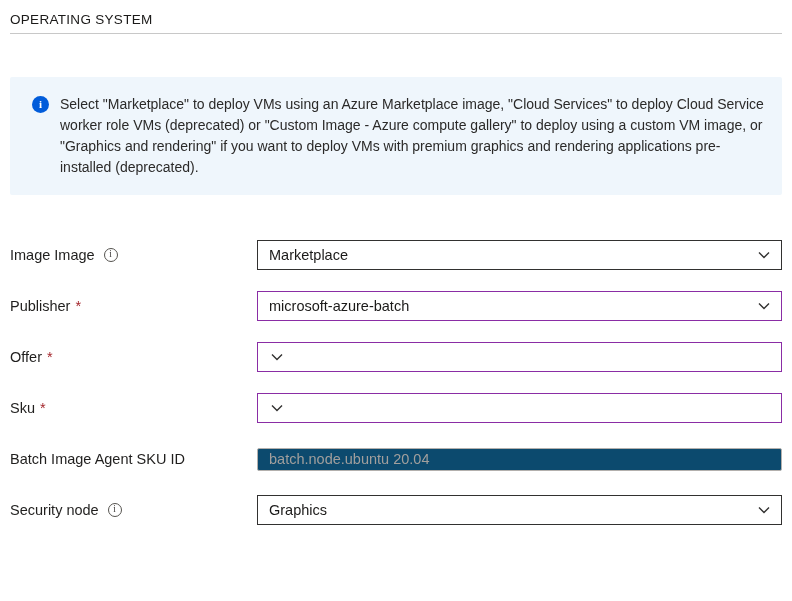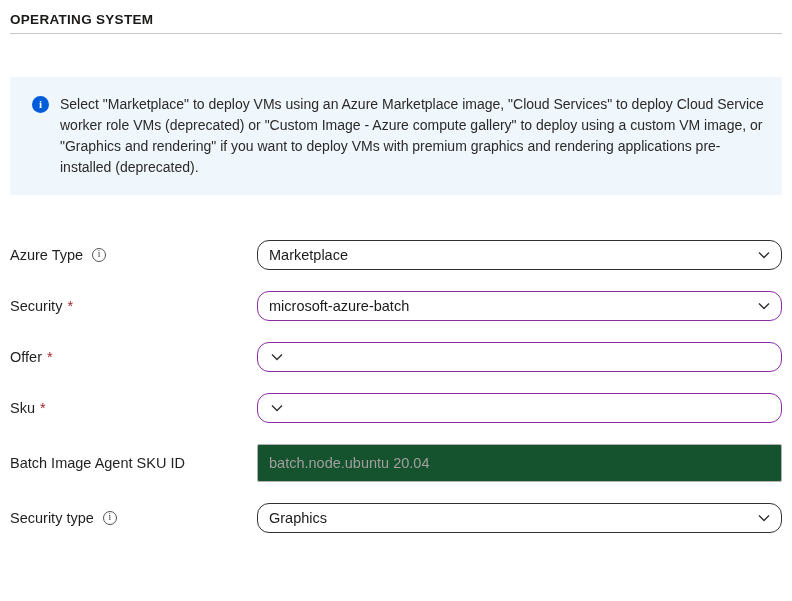--- a/index.html
+++ b/index.html
@@ -9,21 +9,21 @@
     font-family: "Liberation Sans", sans-serif;
     color: #201f1e;
     overflow: hidden;
   }
   .page { position: relative; width: 792px; height: 601px; }
 
   
   .section-header {
     margin: 12px 10px 0 10px;
     font-size: 13.5px;
-    font-weight: bold;
+    font-weight: normal;
     letter-spacing: 0.3px;
     color: #1b1a19;
     padding-bottom: 6px;
     border-bottom: 1px solid #c8c8c8;
   }
 
   
   .info-banner {
     margin: 43px 10px 0 10px;
     background: #eff6fc;
@@ -87,21 +87,21 @@
     justify-content: center;
     line-height: 1;
     font-family: "Liberation Serif", serif;
   }
   .control-cell { flex: 1 1 auto; }
 
   .select {
     height: 30px;
     background: #ffffff;
     border: 1px solid #323130;
-    border-radius: 12px;
+    border-radius: 0;
     display: flex;
     align-items: center;
     justify-content: space-between;
     padding: 0 9px 0 11px;
     cursor: pointer;
   }
   .select.accent { border-color: #8a2da5; gap: 17px; }
   .select-value {
     font-size: 14.5px;
     color: #1b1a19;
@@ -112,22 +112,22 @@
 
   .checkbox {
     width: 20px; height: 20px;
     border: 1px solid #2b2a29;
     border-radius: 3px;
     background: #ffffff;
     cursor: pointer;
   }
 
   .text-input-disabled {
-    height: 38px;
-    background: #14532d;
+    height: 23px;
+    background: #0c4a6e;
     border: 1px solid #b3b0ad;
     border-radius: 2px;
     display: flex;
     align-items: center;
     padding: 0 11px;
     font-size: 14.5px;
     color: #a19f9d;
   }
 </style>
 </head>
@@ -139,39 +139,39 @@
 
   <div class="info-banner">
     <span class="info-badge">i</span>
     <div class="info-text">Select "Marketplace" to deploy VMs using an Azure Marketplace image, "Cloud Services" to deploy Cloud Service worker role VMs (deprecated) or "Custom Image - Azure compute gallery" to deploy using a custom VM image, or "Graphics and rendering" if you want to deploy VMs with premium graphics and rendering applications pre-installed (deprecated).</div>
   </div>
 
   <div class="form">
 
     <div class="row">
       <div class="label-cell">
-        <span>Azure Type</span>
+        <span>Image Image</span>
         <span class="hint-icon">i</span>
       </div>
       <div class="control-cell">
         <div class="select">
           <span class="select-value">Marketplace</span>
           <span class="chevron">
             <svg width="16" height="16" viewBox="0 0 16 16">
                 <polyline points="3,5.5 8,10.5 13,5.5" fill="none" stroke="#323130" stroke-width="1.4"></polyline>
               </svg>
           </span>
         </div>
       </div>
     </div>
 
 
     <div class="row">
       <div class="label-cell">
-        <span>Security</span>
+        <span>Publisher</span>
         <span class="required-marker">*</span>
       </div>
       <div class="control-cell">
         <div class="select accent">
           <span class="select-value">microsoft-azure-batch</span>
           <span class="chevron">
             <svg width="16" height="16" viewBox="0 0 16 16">
                 <polyline points="3,5.5 8,10.5 13,5.5" fill="none" stroke="#323130" stroke-width="1.4"></polyline>
               </svg>
           </span>
@@ -217,21 +217,21 @@
       </div>
       <div class="control-cell">
         <div class="text-input-disabled">
           <span>batch.node.ubuntu 20.04</span>
         </div>
       </div>
     </div>
 
     <div class="row">
       <div class="label-cell">
-        <span>Security type</span>
+        <span>Security node</span>
         <span class="hint-icon">i</span>
       </div>
       <div class="control-cell">
         <div class="select">
           <span class="select-value">Graphics</span>
           <span class="chevron">
             <svg width="16" height="16" viewBox="0 0 16 16">
                 <polyline points="3,5.5 8,10.5 13,5.5" fill="none" stroke="#323130" stroke-width="1.4"></polyline>
               </svg>
           </span>

